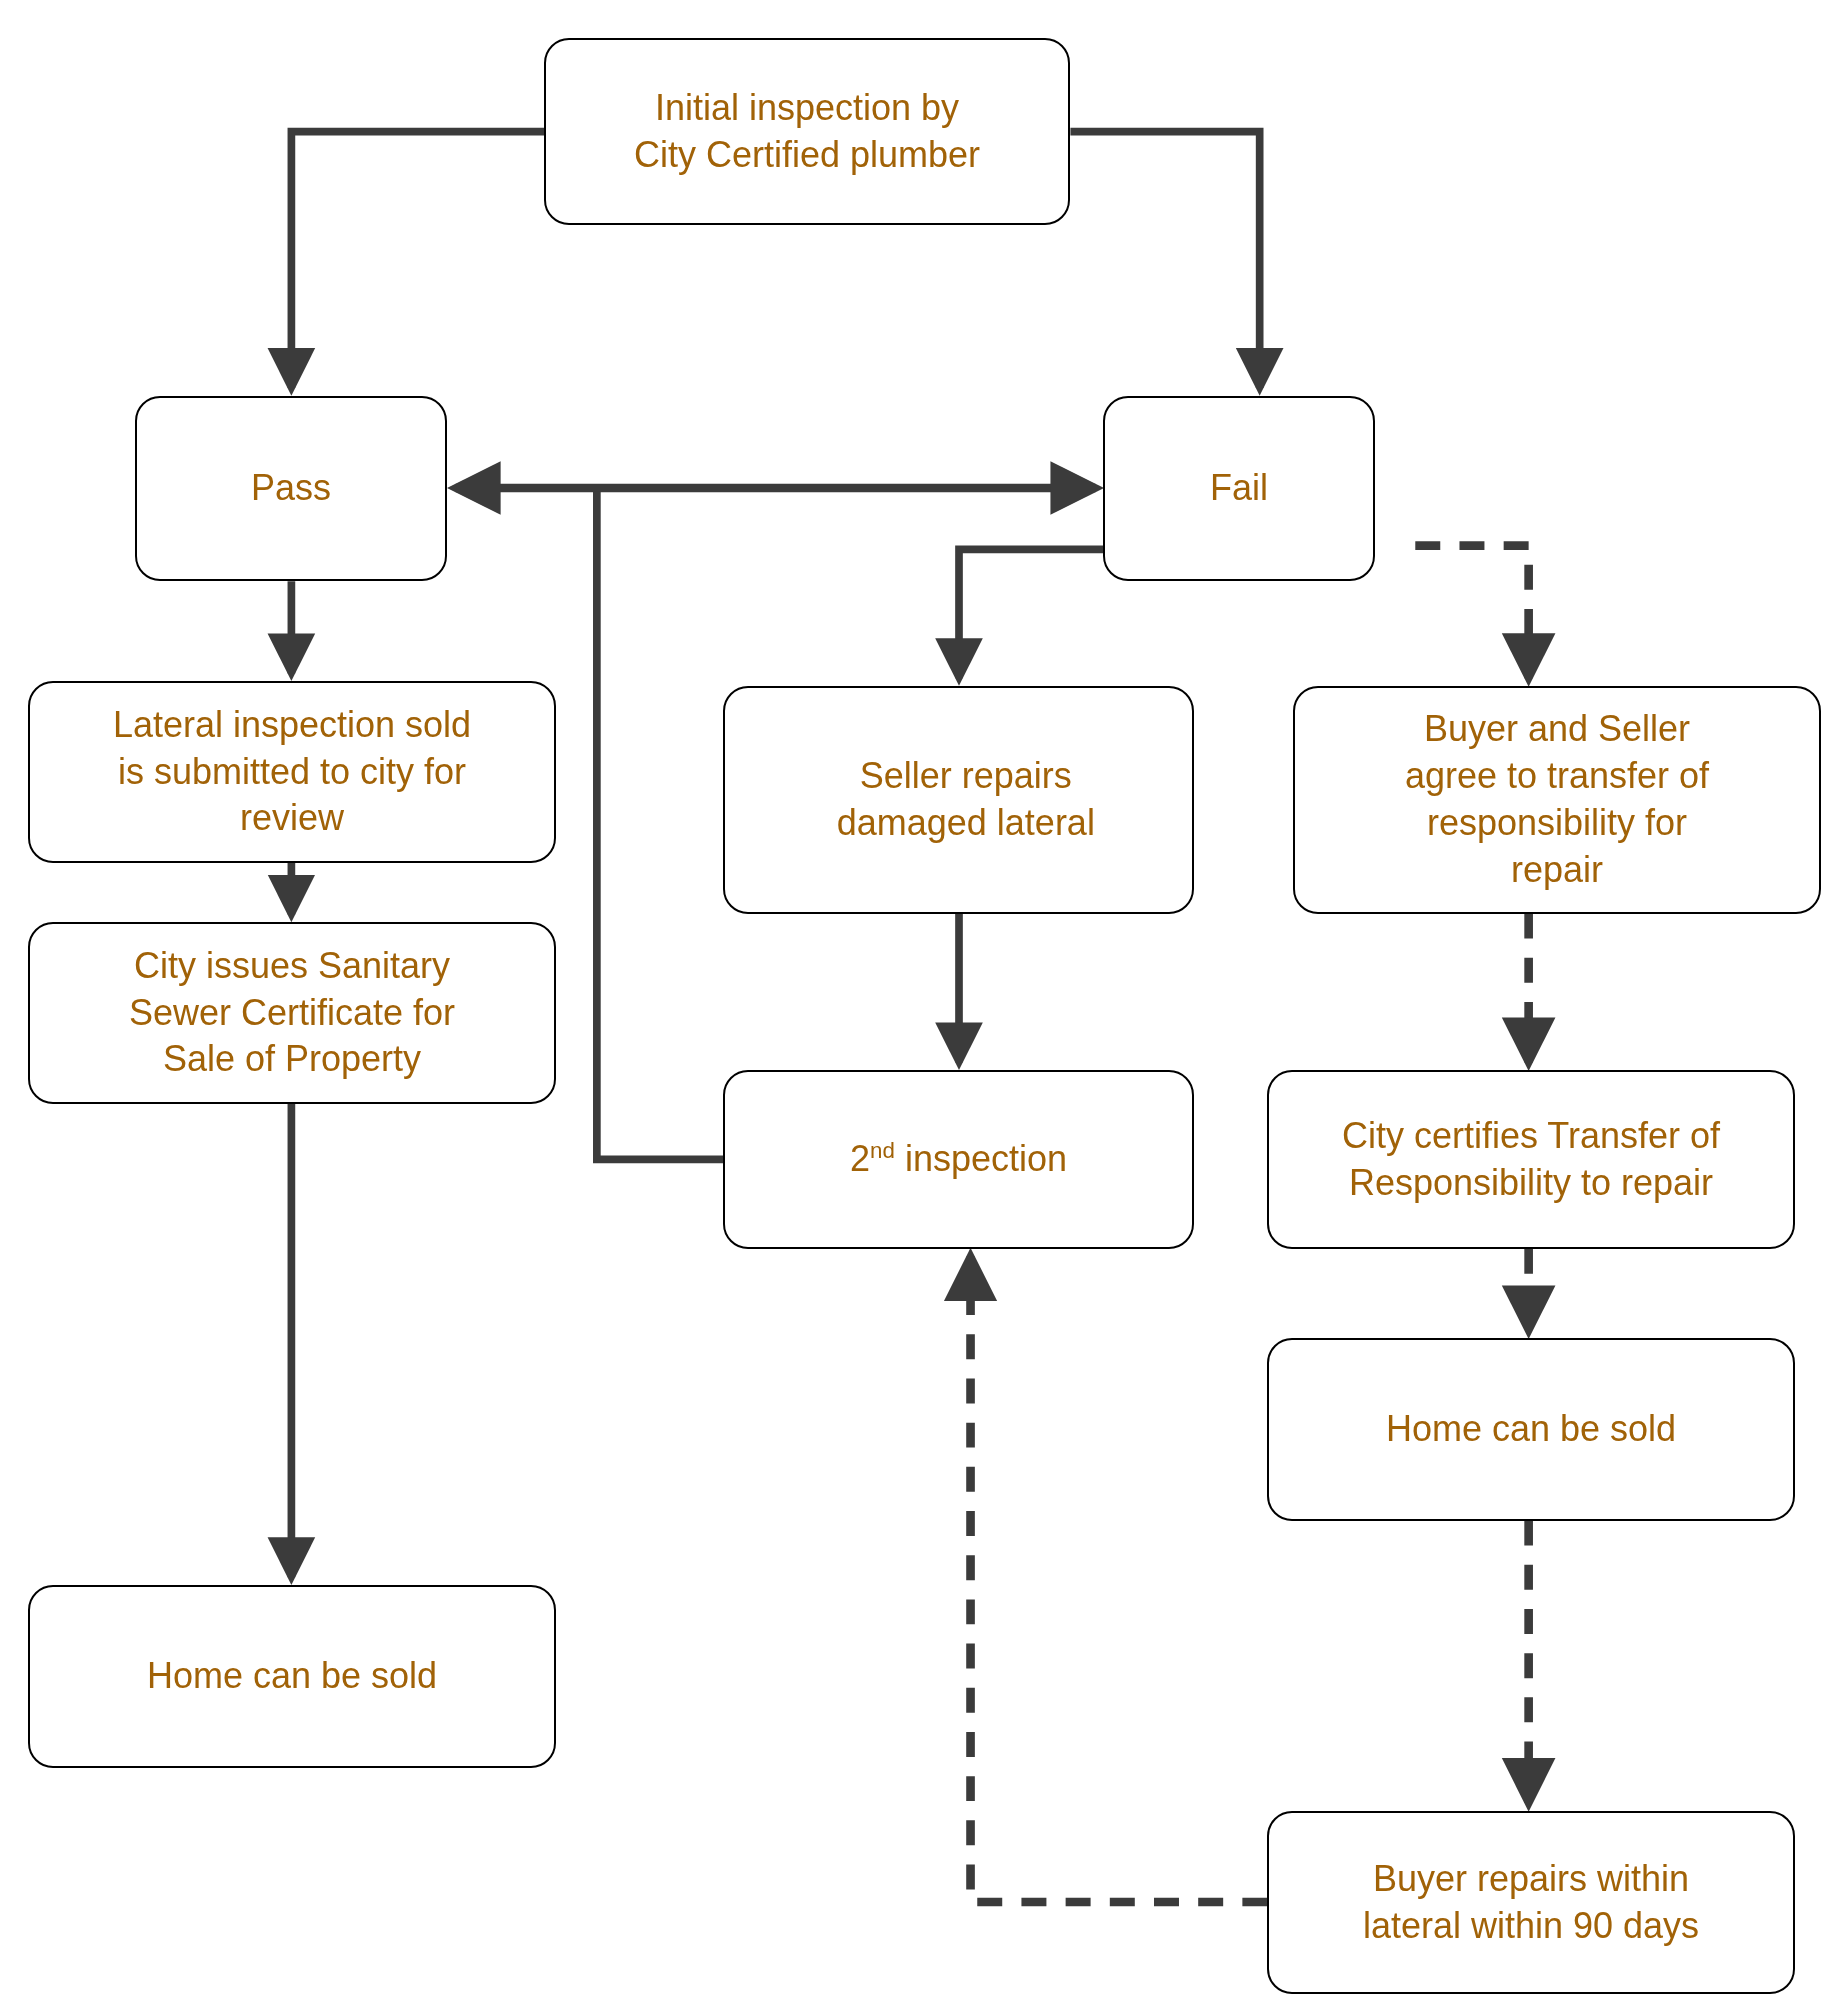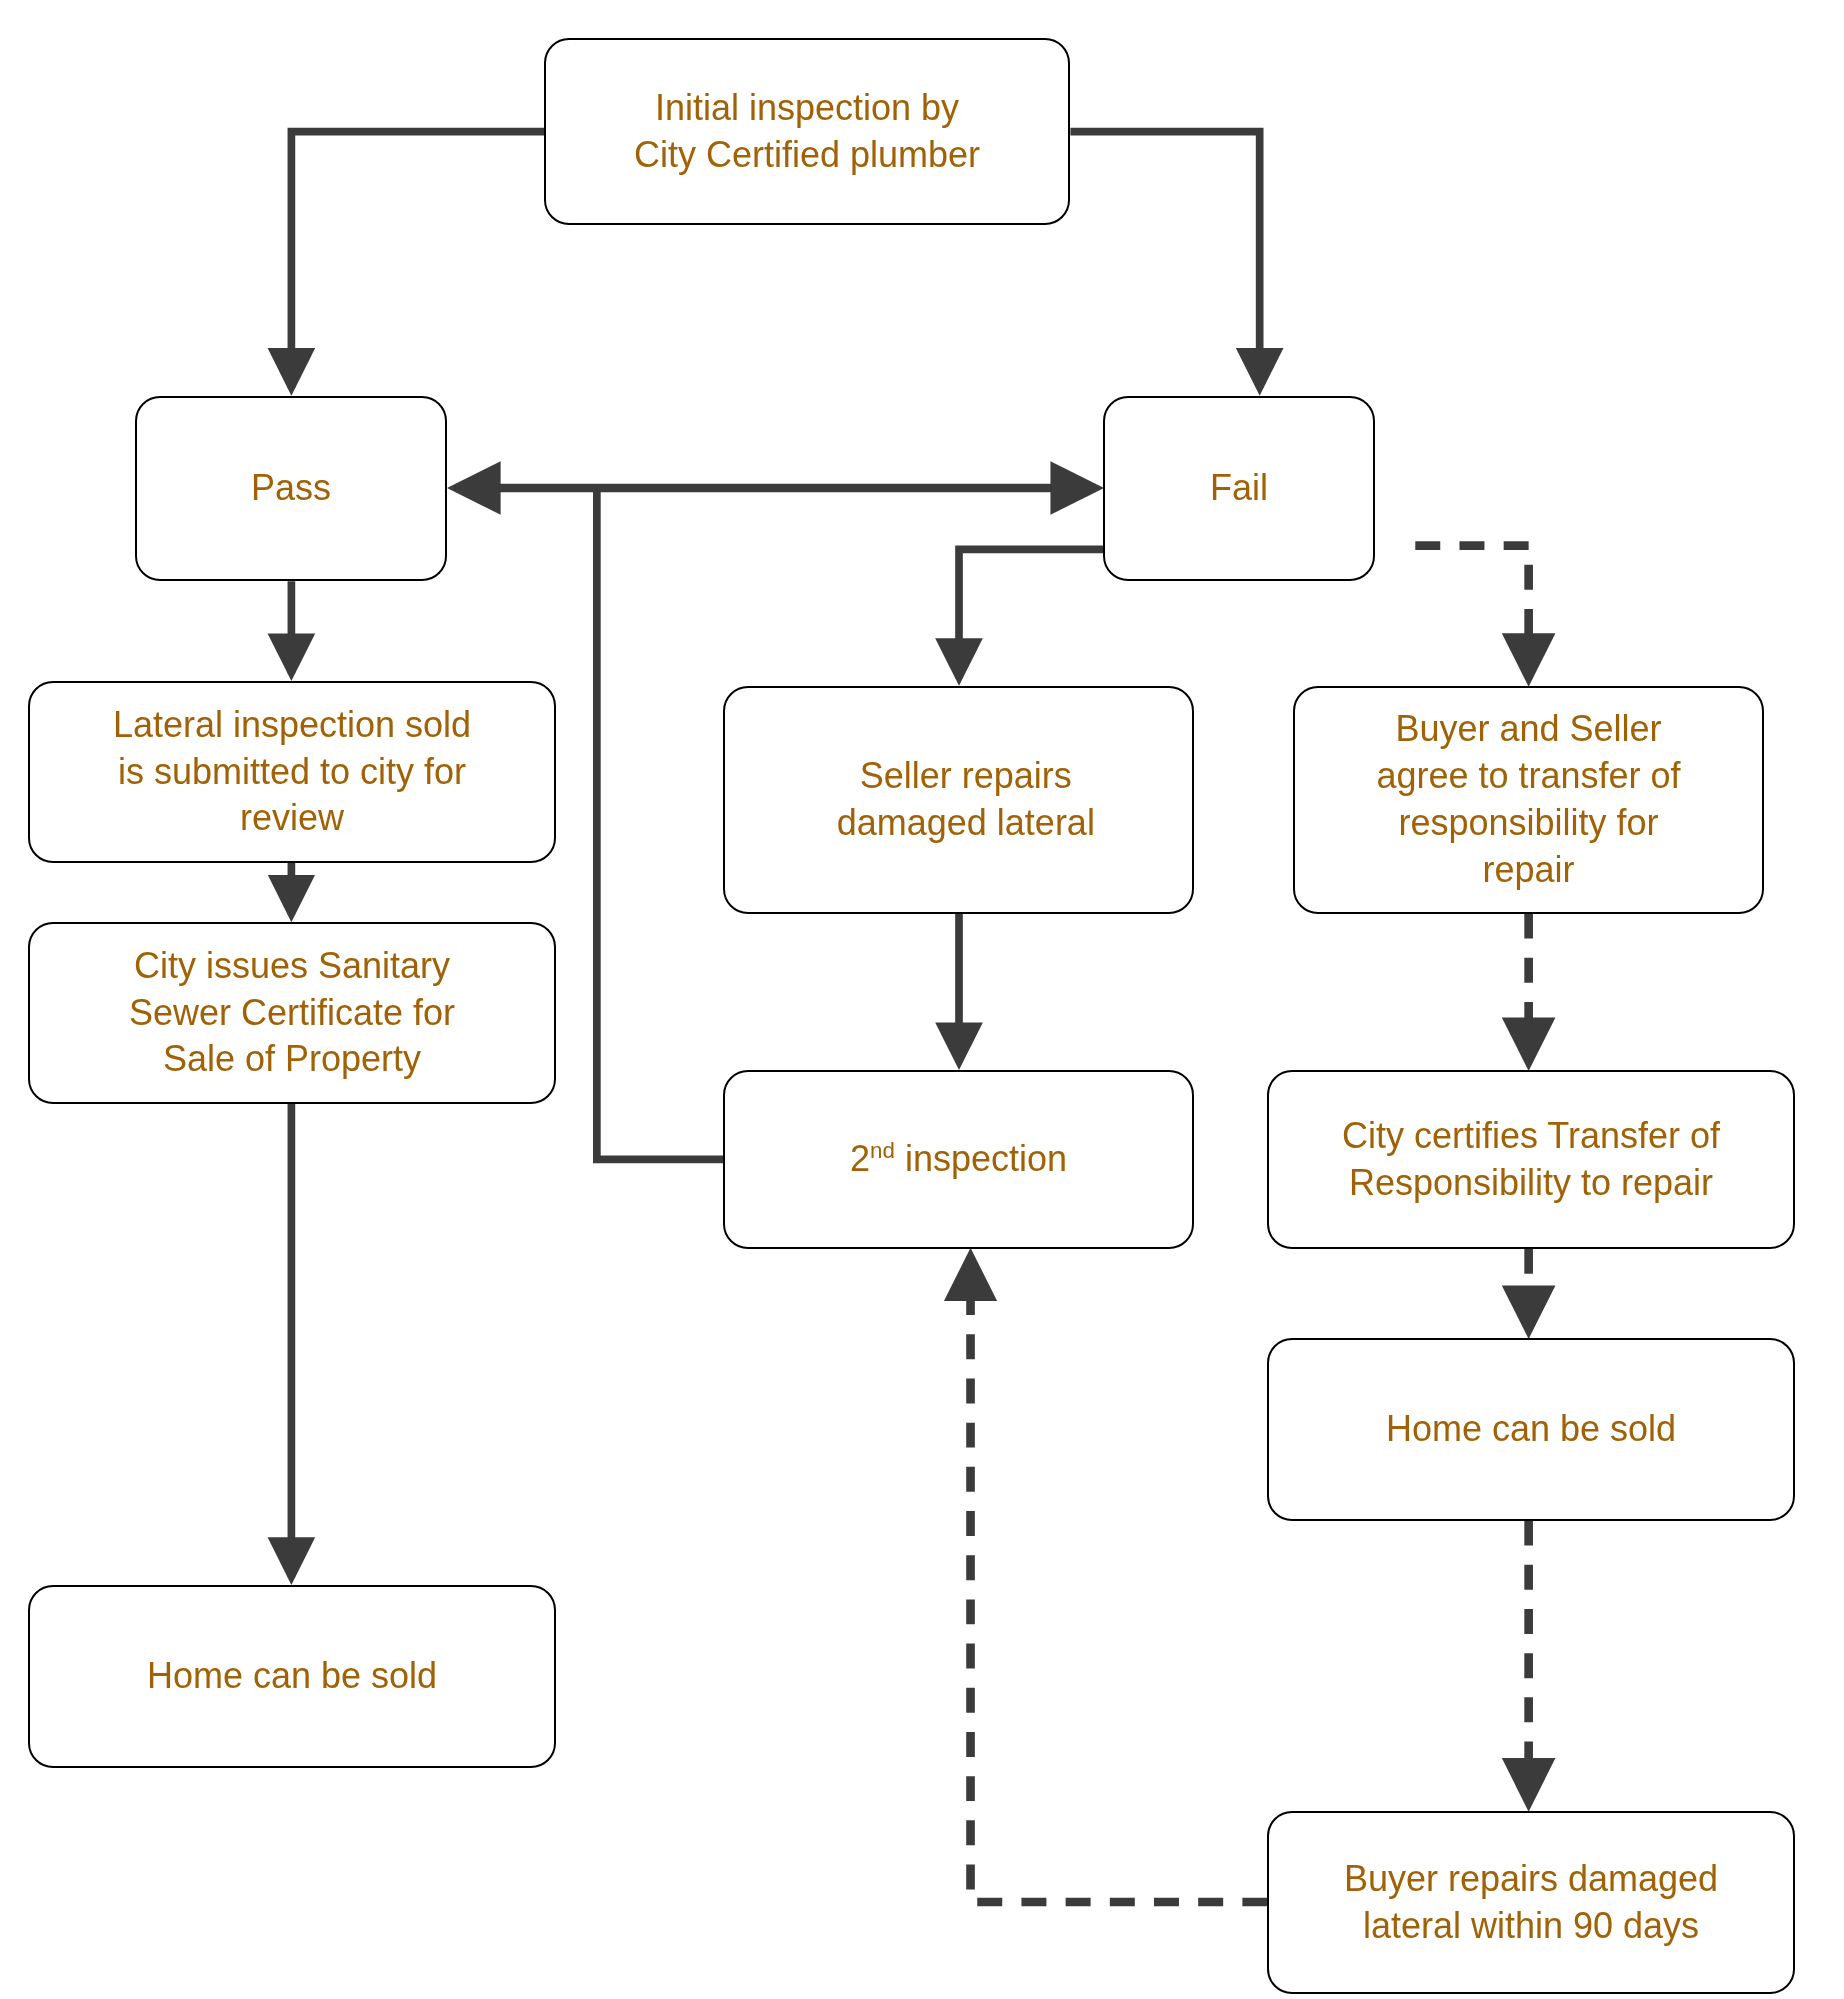--- a/index.html
+++ b/index.html
@@ -132,21 +132,21 @@
     <span class="label">
       <span>Seller repairs</span><br>
       <span>damaged lateral</span>
     </span>
   </div>
 
   <div class="node" style="left:723px; top:1070px; width:471px; height:179px;">
     <span class="label">2<sup>nd</sup> inspection</span>
   </div>
 
-  <div class="node" style="left:1293px; top:686px; width:471px; height:228px;">
+  <div class="node" style="left:1293px; top:686px; width:528px; height:228px;">
     <span class="label">
       <span>Buyer and Seller</span><br>
       <span>agree to transfer of</span><br>
       <span>responsibility for</span><br>
       <span>repair</span>
     </span>
   </div>
 
   <div class="node" style="left:1267px; top:1070px; width:528px; height:179px;">
     <span class="label">
@@ -154,19 +154,19 @@
       <span>Responsibility to repair</span>
     </span>
   </div>
 
   <div class="node" style="left:1267px; top:1338px; width:528px; height:183px;">
     <span class="label">Home can be sold</span>
   </div>
 
   <div class="node" style="left:1267px; top:1811px; width:528px; height:183px;">
     <span class="label">
-      <span>Buyer repairs damaged</span><br>
+      <span>Buyer repairs within</span><br>
       <span>lateral within 90 days</span>
     </span>
   </div>
 
 </div>
 
 
 </body></html>

